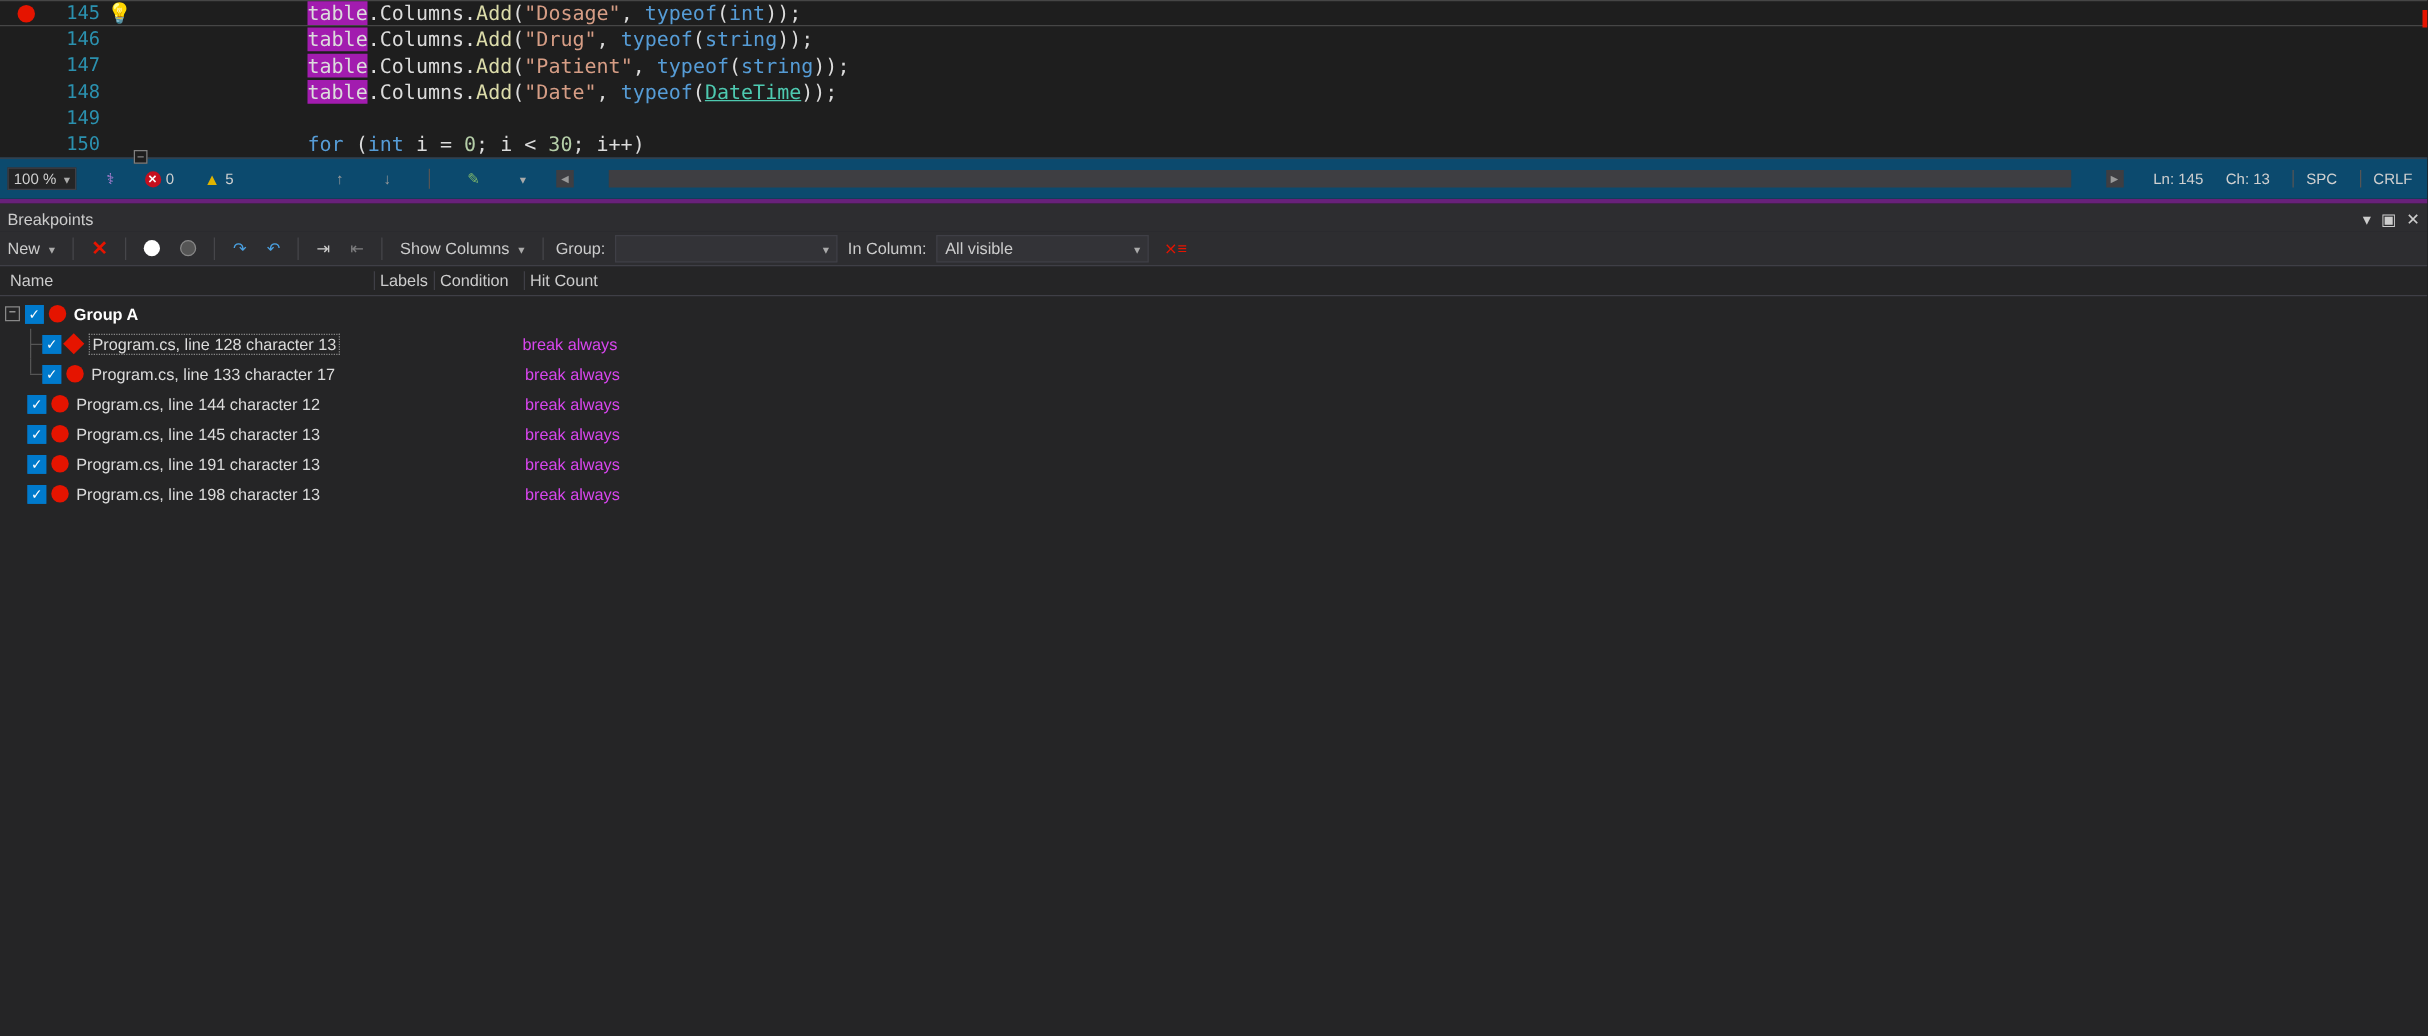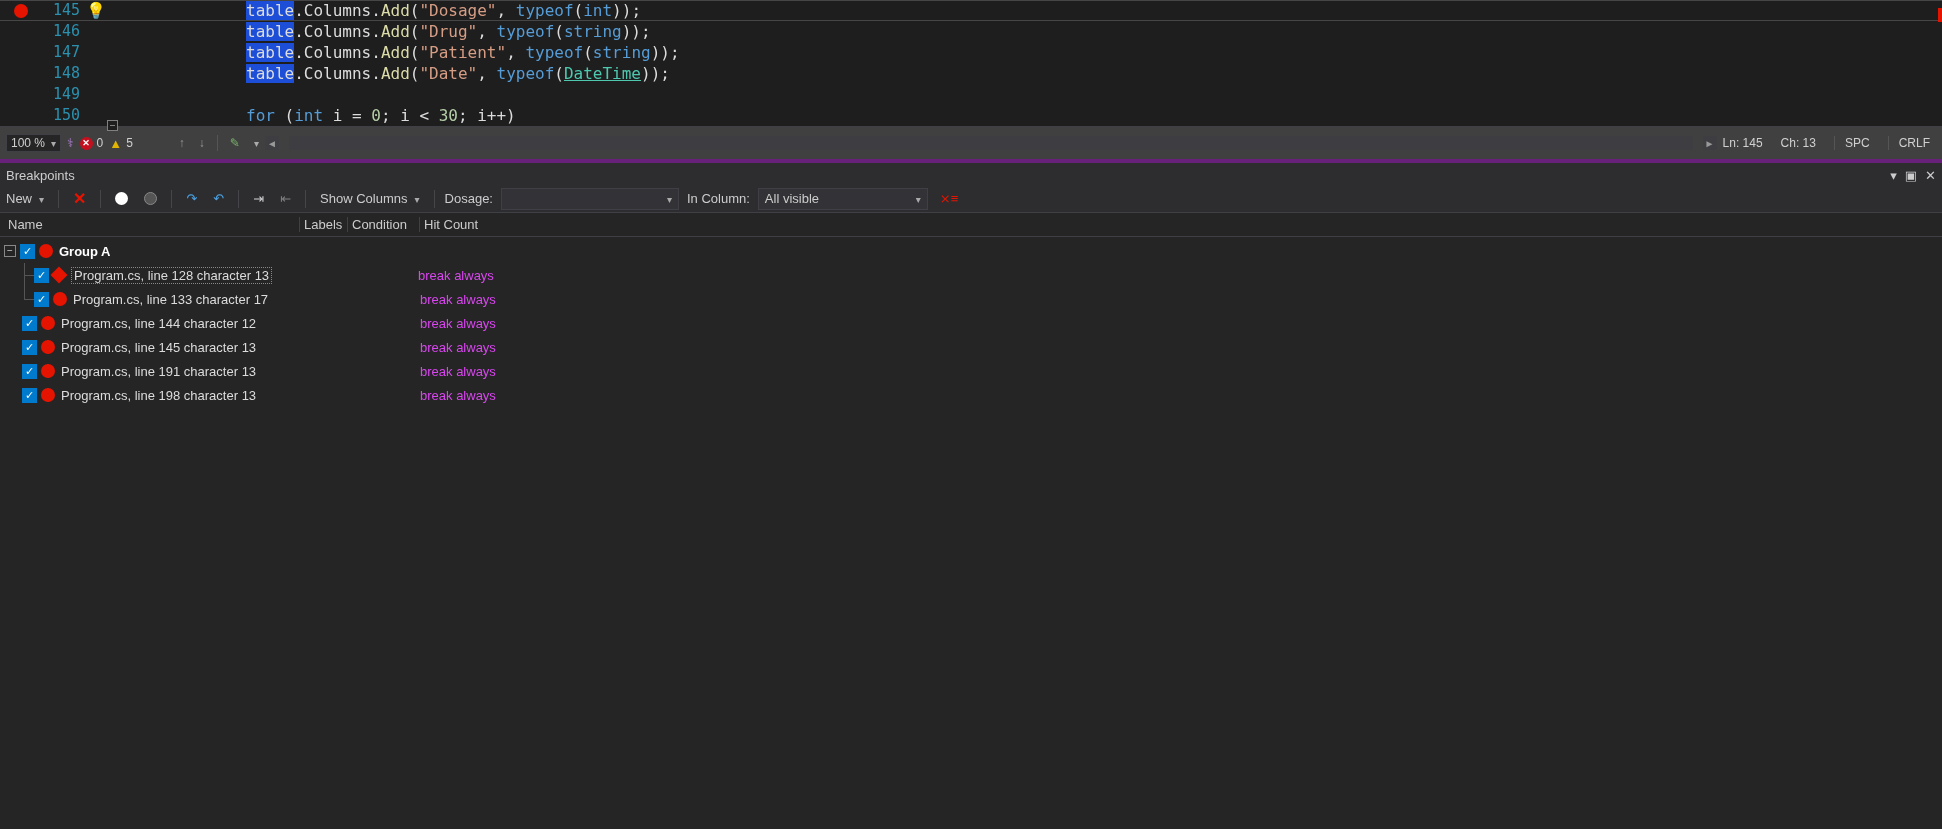--- a/index.html
+++ b/index.html
@@ -56,42 +56,42 @@
     border:1px solid #808080; background:#1e1e1e;
   }
   .fold-box::before, .fold-box::after {
     content:""; position:absolute; background:#808080;
   }
   .fold-box::before { left:2px; right:2px; top:4px; height:1px; }
   .code-pre {
     white-space: pre;
     padding-left: 100px;
   }
-  .hl-local   { background:#1d4ed8; color:#dcdcdc; }
+  .hl-local   { background:#a21caf; color:#dcdcdc; }
   .tok-ident  { color:#dcdcdc; }
   .tok-method { color:#dcdcaa; }
   .tok-str    { color:#d69d85; }
   .tok-key    { color:#569cd6; }
   .tok-type   { color:#4ec9b0;text-decoration:underline; }
   .tok-punc   { color:#dcdcdc; }
   .tok-num    { color:#b5cea8; }
   .current-line-border {
     border-top:1px solid #464646;
     border-bottom:1px solid #464646;
   }
   
   .editor-status {
     display:flex; align-items:center;
     height: 24px;
-    background:#404040;
+    background:#0c4a6e;
     border-top:1px solid #3f3f46;
     font-size:12px;
     color:#d0d0d0;
     padding: 16px 6px;
-    gap: 6px;
+    gap: 24px;
   }
   .zoom-combo {
     display:flex; align-items:center; gap:2px;
     background:#252526; border:1px solid #3f3f46;
     padding:0 4px; height:18px;
   }
   .err-badge { display:flex; align-items:center; gap:4px; }
   .err-circle { width:13px; height:13px; border-radius:50%; background:#c50f1f; color:#fff; font-size:9px; display:flex; align-items:center; justify-content:center; font-weight:bold;}
   .warn-tri { color:#e0b400; font-size:13px; }
   .arrow-btn { padding:0 4px; color:#999; cursor:pointer; }
@@ -334,21 +334,21 @@
     <div class="tb-btn undo-ico">↶</div>
     <span class="tb-sep"></span>
     <div class="tb-btn">⇥</div>
     <div class="tb-btn" style="opacity:.5">⇤</div>
     <span class="tb-sep"></span>
     <div class="tb-btn">
       <span>Show Columns</span>
       <span class="caret-down"></span>
     </div>
     <span class="tb-sep"></span>
-    <span>Dosage:</span>
+    <span>Group:</span>
     <div class="tb-combo search-box">
       <span style="flex:1"></span>
         <span class="caret-down"></span>
     </div>
     <span>In Column:</span>
     <div class="tb-combo tb-combo-wide">
       <span style="flex:1">All visible</span>
       <span class="caret-down"></span>
     </div>
     <div class="tb-btn" style="color:#e51400;">⨯≡</div>

